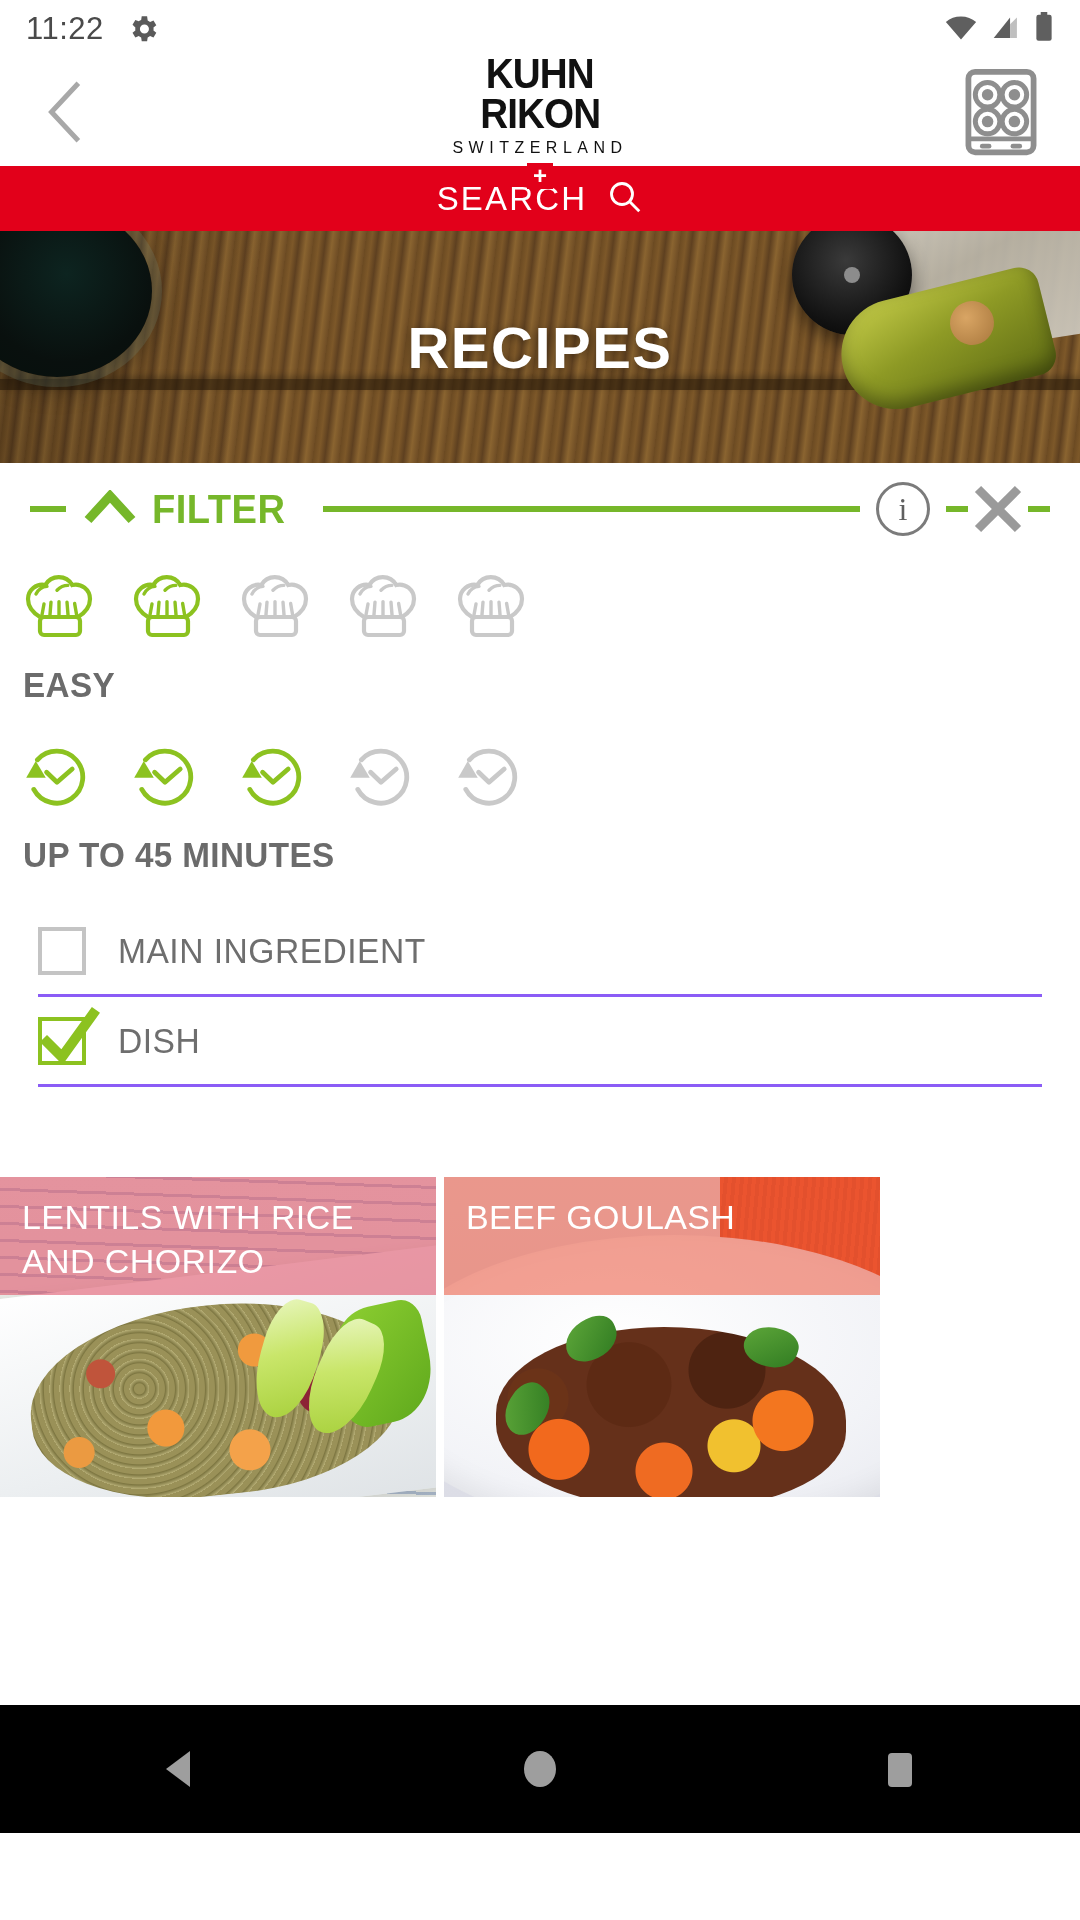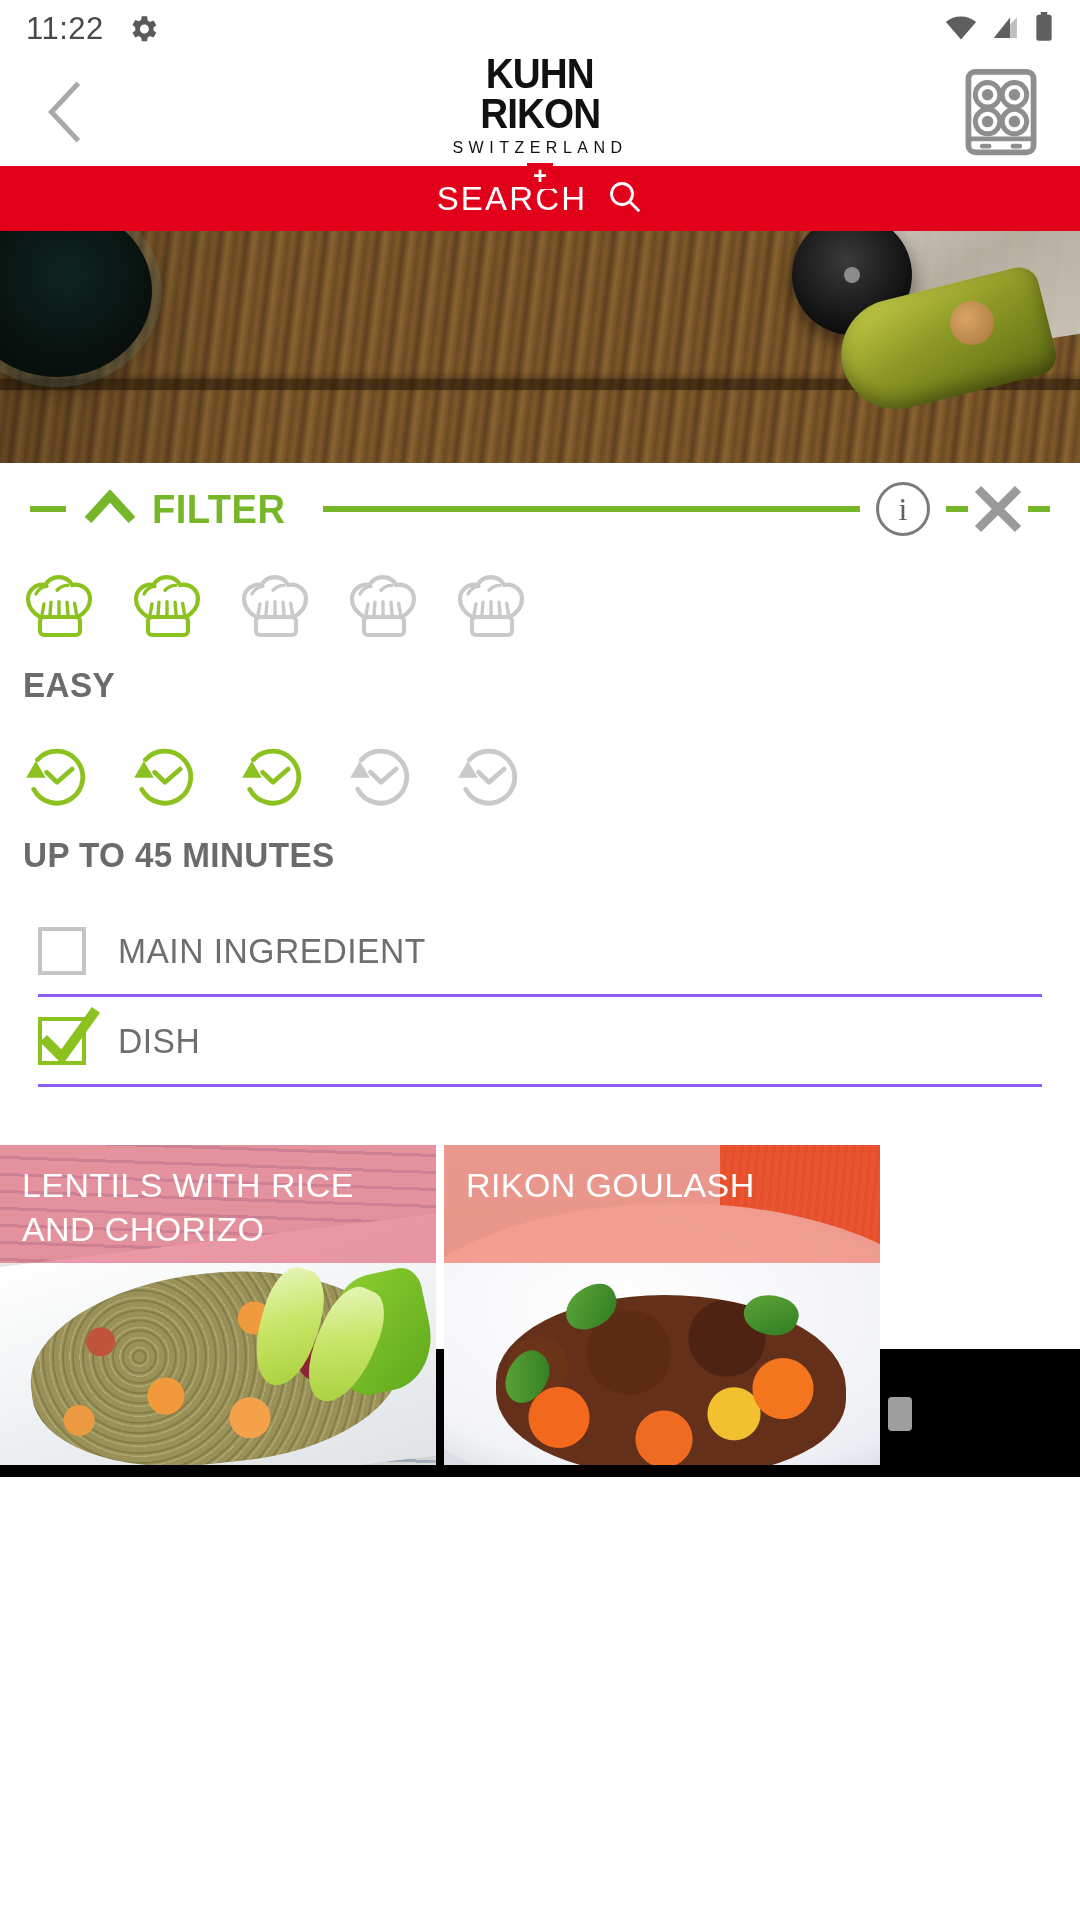--- a/index.html
+++ b/index.html
@@ -2,21 +2,21 @@
 <html><head>
 <meta charset="utf-8">
 <style>
   * { box-sizing: border-box; margin: 0; padding: 0; }
   html, body {
     width: 1080px; height: 1920px;
     background: #ffffff;
     font-family: "Liberation Sans", sans-serif;
     overflow: hidden;
   }
-  .screen { position: relative; width: 1080px; height: 1477px; background:#fff; }
+  .screen { position: relative; width: 1080px; height: 1833px; background:#fff; }
 
   
   .statusbar {
     height: 58px; width: 100%;
     display: flex; align-items: center;
     padding: 0 26px;
     background: #ffffff;
   }
   .sb-time {
     font-size: 31px; color: #4a4a4a; font-weight: 400;
@@ -164,21 +164,21 @@
   .cb-box.checked { border-color:#8cc220; }
   .cb-check {
     position:absolute; left:-3px; top:-14px; width: 62px; height:62px;
   }
   .cb-label {
     font-size: 35px; color:#6e6e6e; letter-spacing: .5px; font-weight: 400;
     transform: scaleX(.96); transform-origin:left center; white-space:nowrap;
   }
 
   
-  .cards { display:flex; gap: 8px; margin-top: 58px; height: 320px; }
+  .cards { display:flex; gap: 8px; margin-top: 90px; height: 320px; }
   .card { position:relative; width: 436px; overflow:hidden; }
   .card:first-child { margin-left: 0; }
   .card-title {
     position:absolute; left:0; right:0; top:0;
     padding: 18px 22px 20px 22px;
     color:#fff; font-size: 34px; line-height: 44px; letter-spacing: .4px;
     z-index: 3;
   }
   .card-tint {
     position:absolute; left:0; right:0; top:0; height: 118px; z-index:2;
@@ -348,20 +348,21 @@
     </span>
   </div>
 
   <div class="hero">
     <div class="hero-plank"></div>
     <div class="hero-glass"></div>
     <div class="hero-cloth"></div>
     <div class="hero-pan"></div>
     <div class="hero-bottle"></div>
     <div class="hero-cork"></div>
+    <div class="hero-title">RECIPES</div>
   </div>
 
   <div class="filter-head">
     <span class="dash"></span>
     <span class="chev-up">
       <svg width="52" height="34" viewBox="0 0 26 17">
         <path d="M2 15 13 3l11 12" fill="none" stroke="#76b72a" stroke-width="4.6" stroke-linejoin="miter"></path>
       </svg>
     </span>
     <span class="filter-label">FILTER</span>
@@ -504,21 +505,21 @@
     <div class="card goulash">
       <div class="card-img img-goulash">
         <div class="g-cloth"></div>
         <div class="g-plate"></div>
         <div class="g-stew"></div>
         <div class="g-herb a"></div>
         <div class="g-herb b"></div>
         <div class="g-herb c"></div>
       </div>
       <div class="card-tint"></div>
-      <div class="card-title">RIKON GOULASH</div>
+      <div class="card-title">BEEF GOULASH</div>
     </div>
   </div>
 
   <div class="navbar">
     <div class="nav-item">
       <svg width="44" height="44" viewBox="0 0 22 22">
         <path d="M16 2 4 11l12 9z" fill="#9e9e9e"></path>
       </svg>
     </div>
     <div class="nav-item">

